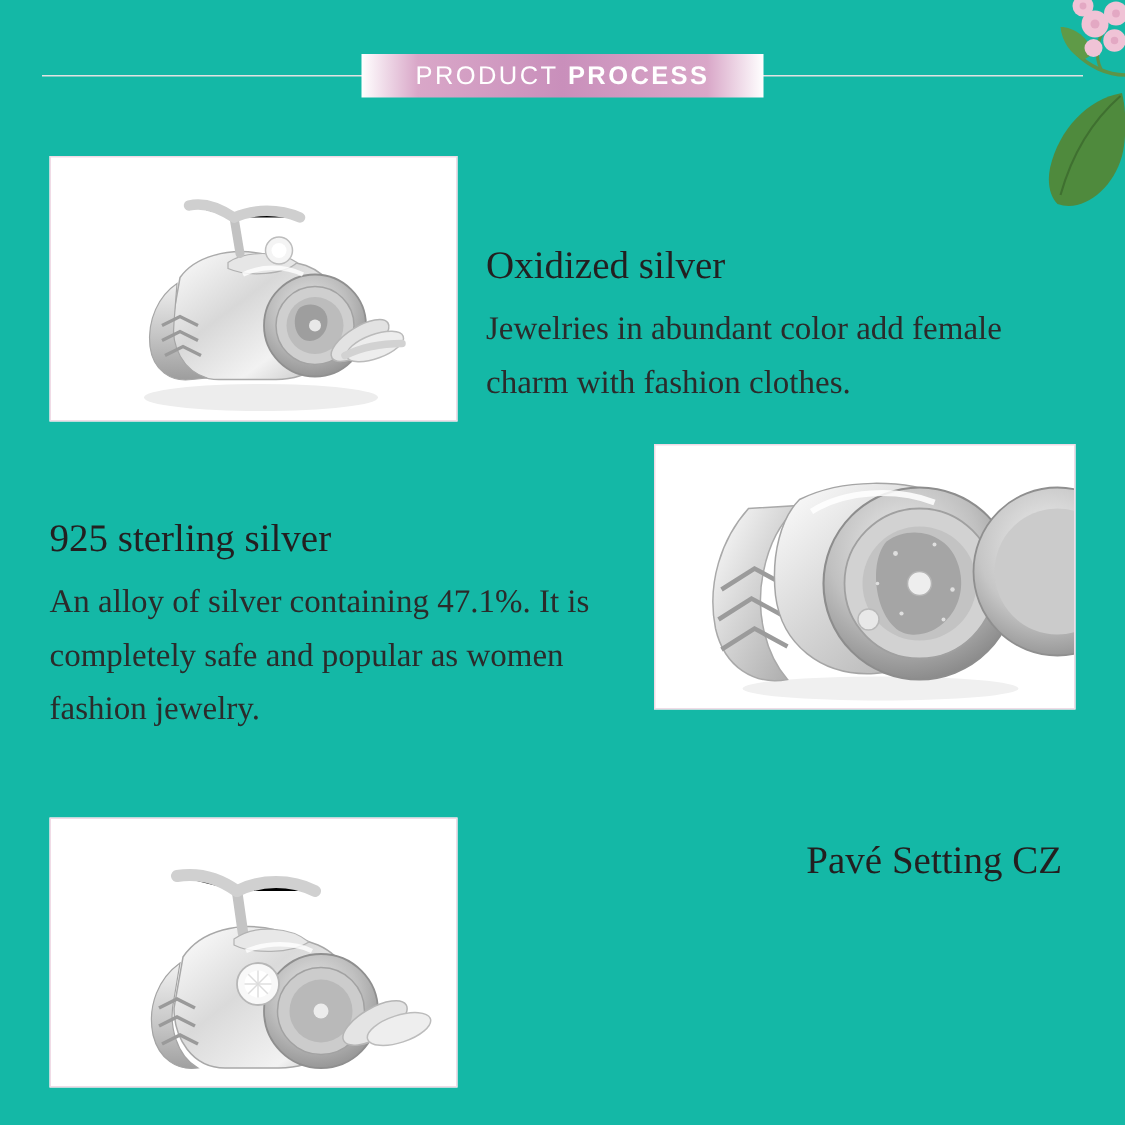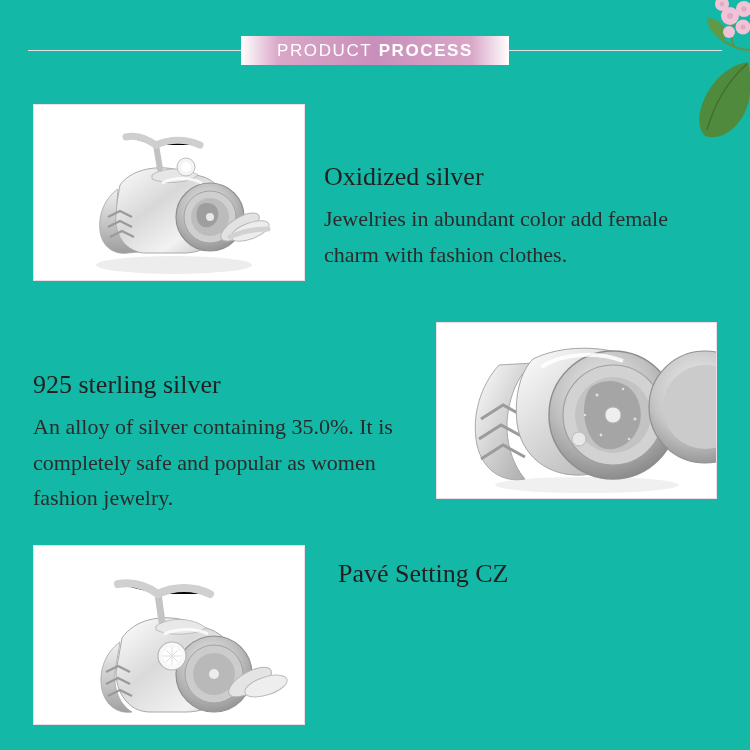--- a/index.html
+++ b/index.html
@@ -95,26 +95,26 @@
     line-height: 1.62;
     margin: 0;
   }
 
   
   #block1 { top: 104px; left: 0; width: 750px; height: 180px; }
   #photo1 { top: 0; left: 33px; width: 272px; height: 177px; }
   #text1  { top: 22px; left: 324px; width: 350px; margin-top: 36px; }
 
   
-  #block2 { top: 322px; left: 0; width: 654px; height: 180px; }
+  #block2 { top: 296px; left: 0; width: 654px; height: 180px; }
   #photo2 { top: 0; left: 436px; width: 281px; height: 177px; }
   #text2  { top: 48px; left: 33px; width: 360px; }
 
   
-  #block3 { top: 545px; left: 0; width: 750px; height: 185px; }
+  #block3 { top: 545px; left: 0; width: 750px; height: 185px; text-align: right; }
   #photo3 { top: 0; left: 33px; width: 272px; height: 180px; }
   #text3  { top: 14px; left: 338px; width: 370px; }
 </style>
 </head>
 <body>
 
 <div class="page">
 
   <div class="header-wrap">
     <div class="header-rule"></div>
@@ -265,21 +265,21 @@
         <circle cx="268" cy="84" r="56" fill="url(#wheel2b)" stroke="#8f8f8f" stroke-width="1.2"></circle>
         <circle cx="268" cy="84" r="42" fill="#cbcbcb"></circle>
 
         <circle cx="142" cy="116" r="7" fill="#e8e8e8" stroke="#b9b9b9"></circle>
 
         <path d="M104 44 C126 30 160 28 186 38" stroke="#ffffff" stroke-width="4" fill="none" opacity="0.85"></path>
       </svg>
     </div>
     <div class="text-col" id="text2">
       <h2 class="heading">925 sterling silver</h2>
-      <p class="body">An alloy of silver containing 35.0%. It is completely safe and popular as women fashion jewelry.</p>
+      <p class="body">An alloy of silver containing 47.1%. It is completely safe and popular as women fashion jewelry.</p>
     </div>
   </div>
 
   <div class="block" id="block3">
     <div class="photo" id="photo3">
       <svg width="270" height="178" viewBox="0 0 270 178">
         <defs>
           <linearGradient id="sil3" x1="0" y1="0" x2="1" y2="1">
             <stop offset="0%" stop-color="#ffffff"></stop>
             <stop offset="42%" stop-color="#dadada"></stop>

